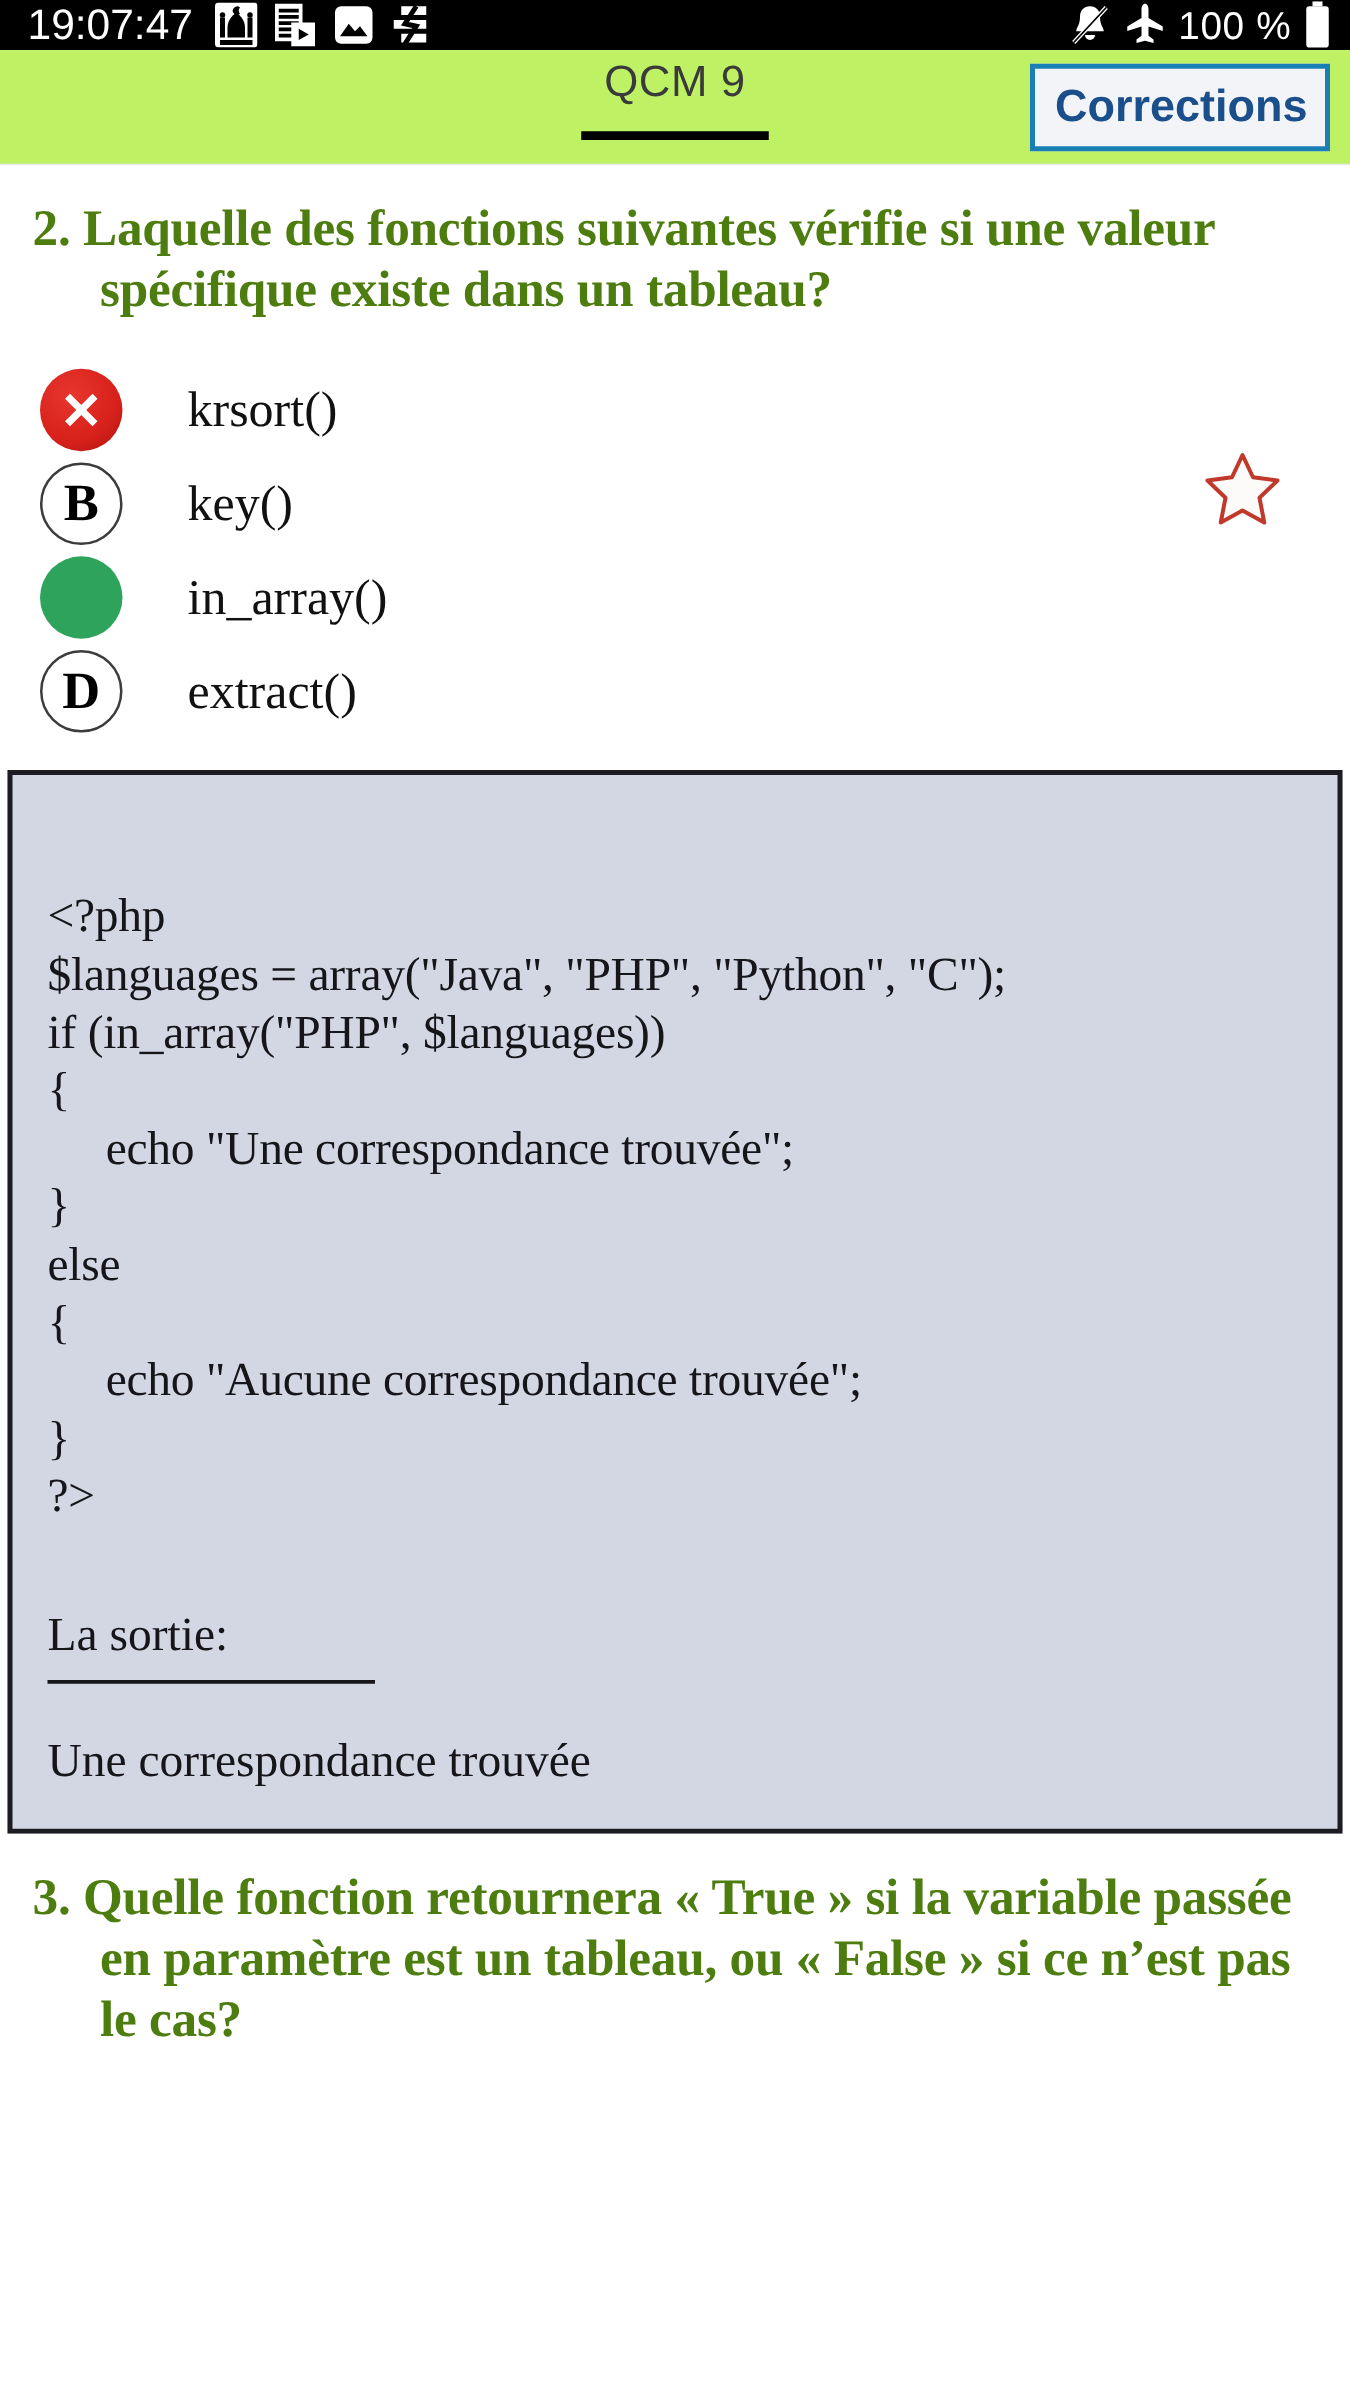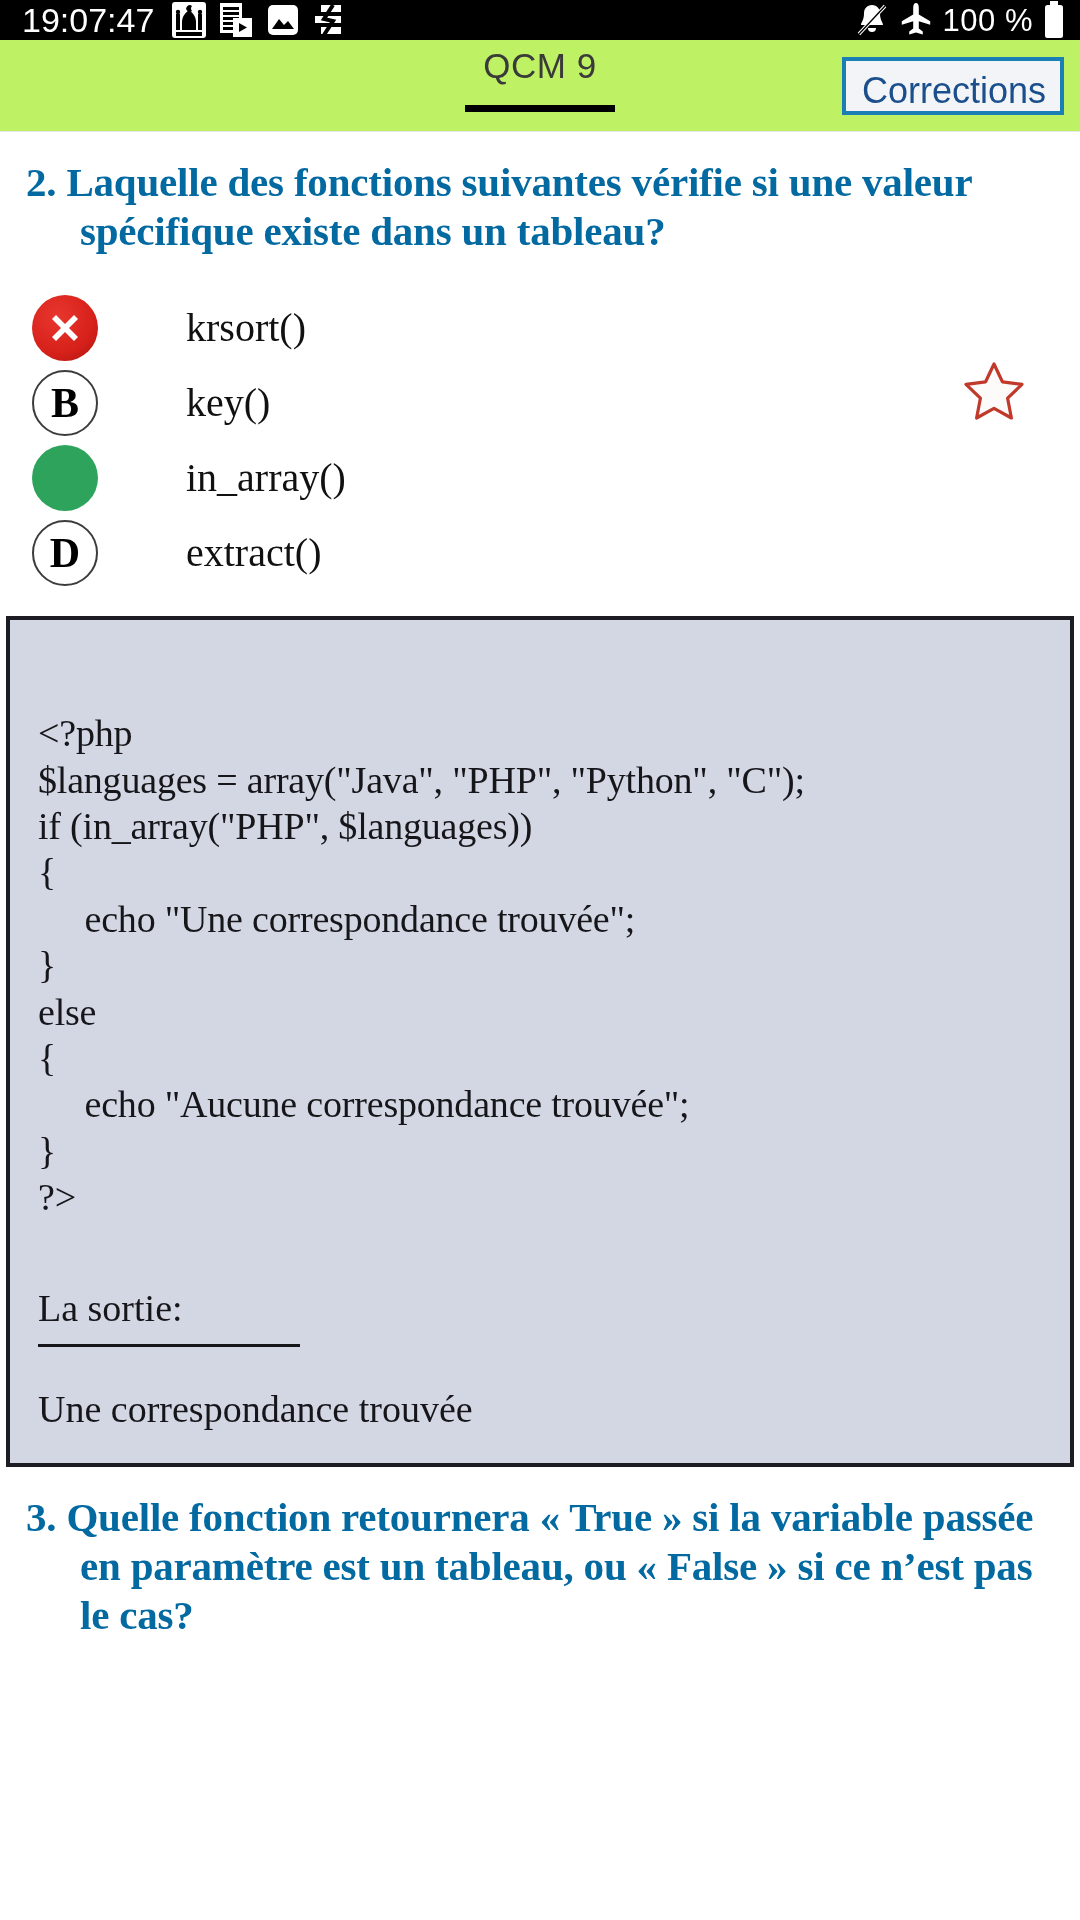--- a/index.html
+++ b/index.html
@@ -77,58 +77,57 @@
     height: 7px;
     background: #000000;
   }
   .corrections-btn {
     position: absolute;
     right: 16px;
     top: 50%;
     transform: translateY(-50%);
     border: 4px solid #1a7fb5;
     background: #f2f4f7;
-    padding: 12px 14px 2px 16px;
+    padding: 12px 14px 14px 16px;
     font-family: "Liberation Sans", sans-serif;
     font-size: 36px;
-    font-weight: 400;
+    font-weight: 700;
     color: #1b4f8c;
     line-height: 1;
     cursor: pointer;
     letter-spacing: 0px;
   }
 
   
   .content { background: #ffffff; }
 
   .question-block {
     padding: 26px 28px 0 26px;
   }
   .question-text {
     font-size: 41px;
     font-weight: 700;
-    color: #0369a1;
+    color: #4d7c0f;
     line-height: 1.20;
     letter-spacing: -0.2px;
     padding-left: 54px;
     text-indent: -54px;
     font-family: "Liberation Serif", serif;
     font-stretch: condensed;
   }
 
   .options {
     position: relative;
     padding: 34px 0 26px 0;
   }
   .option-row {
     display: flex;
     align-items: center;
     height: 75px;
     padding-left: 32px;
-    gap: 36px;
   }
   .marker {
     width: 66px;
     height: 66px;
     border-radius: 50%;
     flex: 0 0 66px;
     display: flex;
     align-items: center;
     justify-content: center;
     font-family: "Liberation Serif", serif;

